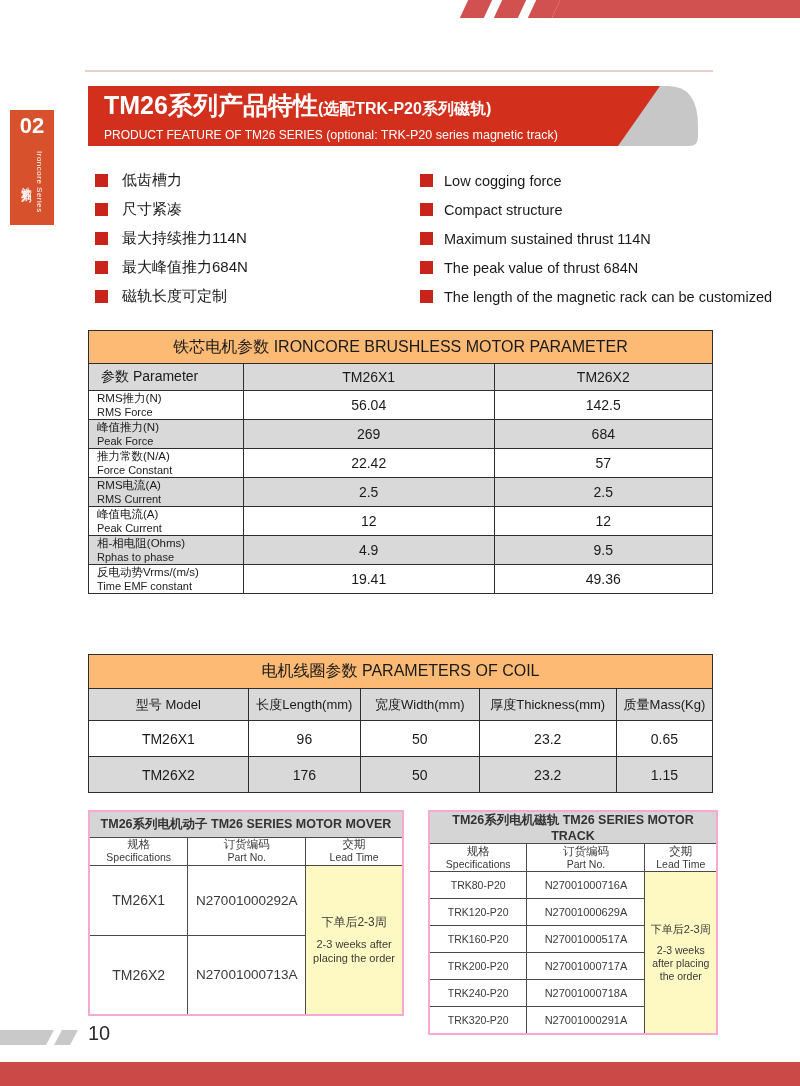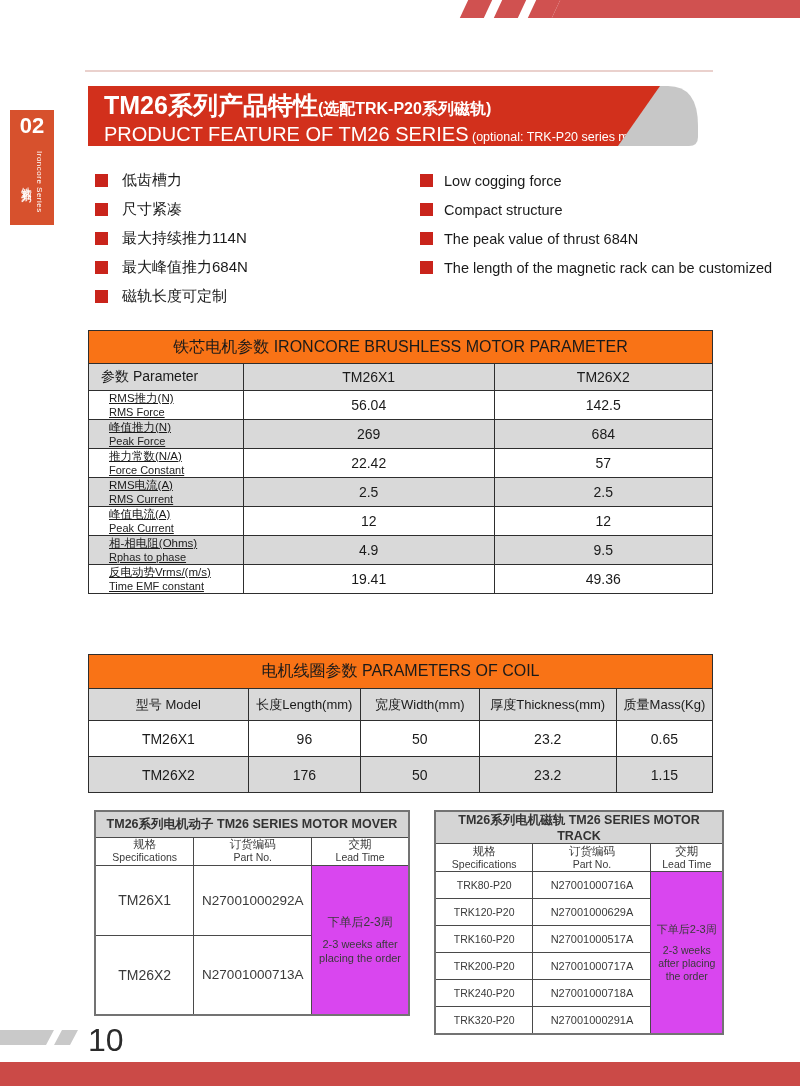--- a/index.html
+++ b/index.html
@@ -29,81 +29,81 @@
   .ve{writing-mode:vertical-rl;font-size:8px;letter-spacing:.5px;}
 
   
   .banner-gray{position:absolute;left:596px;top:86px;z-index:1;}
   .banner{position:absolute;left:88px;top:86px;width:572px;height:60px;background:var(--banner-red);z-index:2;color:#fff;
           clip-path:polygon(0 0,100% 0,calc(100% - 42px) 100%,0 100%);padding:4px 0 0 16px;}
   .b-line1{line-height:30px;white-space:nowrap;}
   .b-zh{font-size:25px;font-weight:bold;}
   .b-zh-suf{font-size:16px;font-weight:bold;}
   .b-line2{line-height:20px;white-space:nowrap;}
-  .b-en{font-size:20px;}
+  .b-en{font-size:12px;}
   .b-en-suf{font-size:12.5px;}
 
   
   .features{position:absolute;top:172px;}
   .f-zh{left:95px;}
   .f-en{left:420px;}
   .feat{display:flex;align-items:center;height:17px;margin-bottom:12px;}
   .sq{width:13px;height:13px;background:var(--bullet-red);flex:none;}
   .f-zh .sq{margin-right:14px;}
   .f-en .sq{margin-right:11px;}
   .f-zh .ft{font-size:15px;}
   .f-en .ft{font-size:14.5px;}
 
   
   table{border-collapse:collapse;table-layout:fixed;}
   .t1,.t2{position:absolute;left:88px;width:625px;}
   .t1{top:330px;}
   .t2{top:654px;}
   .t1 td,.t2 td{border:1px solid #2E2E2E;}
-  .tbl-title td{height:33px;text-align:center;font-size:16px;background:#f97316;}
+  .tbl-title td{height:33px;text-align:center;font-size:16px;background:#fdba74;}
   .t2 .tbl-title td{height:34px;}
   .t1-head td{height:27px;background:var(--row-gray);font-size:14px;text-align:center;}
   .t1-head td.pl{text-align:left;padding-left:12px;}
   .t1 .drow td{height:29px;}
   .t1 .gray td{background:var(--row-gray);}
-  .pcell{padding-left:20px;text-decoration:underline;}
+  .pcell{padding-left:8px;}
   .p-zh{font-size:11.5px;line-height:1.2;}
   .p-en{font-size:11px;line-height:1.15;color:#222;}
   .val{text-align:center;font-size:14px;}
   .t2-head td{height:32px;background:var(--row-gray);font-size:13px;text-align:center;}
   .t2 .drow td{height:36px;text-align:center;font-size:14px;}
   .t2 .gray td{background:var(--row-gray);}
 
   
   .t3{position:absolute;left:88px;top:810px;width:316px;}
   .t4{position:absolute;left:428px;top:810px;width:290px;}
-  .t3,.t4{border:2px solid #737373;color:#3A3A3A;margin-left:6px;}
+  .t3,.t4{border:2px solid #f9a8d4;color:#3A3A3A;}
   .t3 td,.t4 td{border:1px solid #4A4A4A;}
   .panel-title td{height:26px;background:var(--panel-title-gray);font-weight:bold;font-size:12.5px;text-align:center;color:#333;}
   .panel-head td{height:28px;text-align:center;background:#fff;}
   .h-zh{font-size:11.5px;line-height:1.2;}
   .h-en{font-size:10.5px;line-height:1.1;}
   .t3 .r1 td{height:70px;}
   .t3 .r2 td{height:80px;}
   .t3 .spec{font-size:14px;text-align:center;}
   .t3 .part{font-size:13.5px;text-align:center;}
   .t4 .drow td{height:27px;}
   .t4 .spec{font-size:10.5px;text-align:center;}
   .t4 .part{font-size:11px;text-align:center;}
-  .lead{text-align:center;vertical-align:middle;background:#d946ef;}
+  .lead{text-align:center;vertical-align:middle;background:#fef9c3;}
   .lead-zh{font-size:12px;margin-bottom:7px;}
   .lead-en{font-size:11px;line-height:1.25;}
   .t4 .lead-zh{font-size:11px;}
   .t4 .lead-en{font-size:10.5px;}
 
   
   .foot-slash{position:absolute;top:1030px;height:15px;background:#C9C9C9;transform:skewX(-28deg);}
   .fs1{left:-8px;width:58px;}
   .fs2{left:58px;width:16px;}
-  .page-num{position:absolute;left:88px;top:1022px;font-size:32px;color:#2B2B2B;}
+  .page-num{position:absolute;left:88px;top:1022px;font-size:20px;color:#2B2B2B;}
   .footer-bar{position:absolute;left:0;top:1062px;width:800px;height:24px;background:var(--footer-red);}
 </style>
 </head>
 <body>
 
 <div class="top-deco">
   <div class="slash s1"></div>
   <div class="slash s2"></div>
   <div class="slash s3"></div>
   <div class="top-bar"></div>
@@ -154,20 +154,24 @@
     </div>
 </div>
 <div class="features f-en">
   <div class="feat">
       <span class="sq"></span>
       <span class="ft">Low cogging force</span>
     </div>
   <div class="feat">
       <span class="sq"></span>
       <span class="ft">Compact structure</span>
+    </div>
+  <div class="feat">
+      <span class="sq"></span>
+      <span class="ft">Maximum sustained thrust 114N</span>
     </div>
   <div class="feat">
       <span class="sq"></span>
       <span class="ft">The peak value of thrust 684N</span>
     </div>
   <div class="feat">
       <span class="sq"></span>
       <span class="ft">The length of the magnetic rack can be customized</span>
     </div>
 </div>

